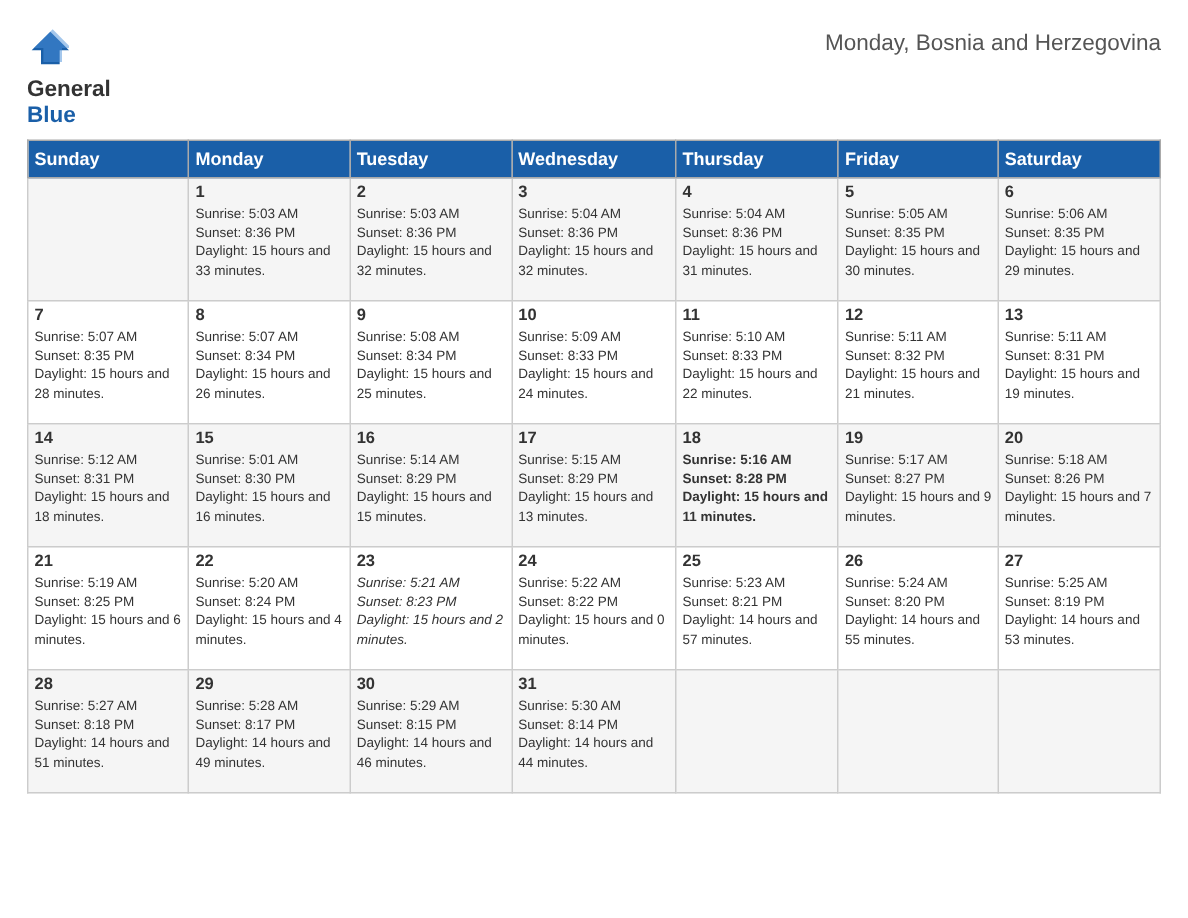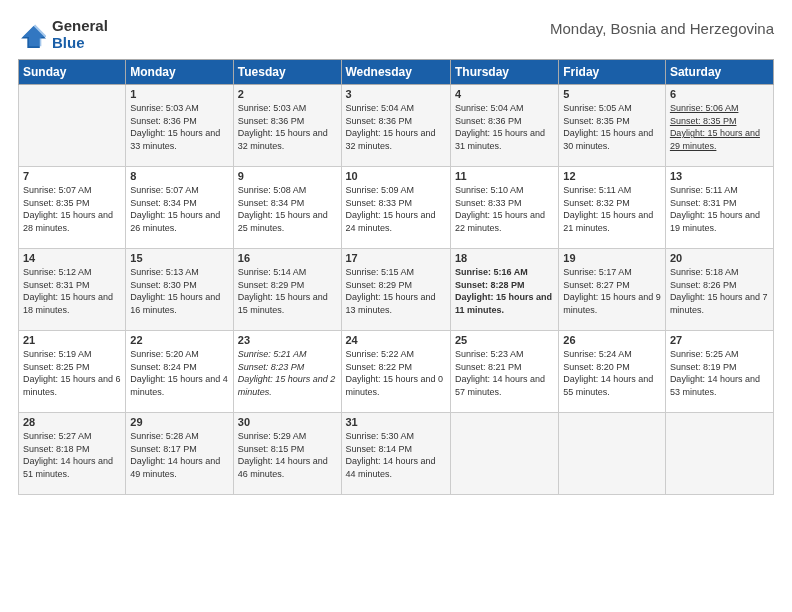--- a/index.html
+++ b/index.html
@@ -15,22 +15,23 @@
       padding: 18px 18px 12px 18px;
     }
     .header-top {
       display: flex;
       align-items: flex-start;
       justify-content: space-between;
       margin-bottom: 4px;
     }
     .logo {
       display: flex;
-      align-items: flex-end;
+      align-items: flex-start;
       gap: 6px;
+      flex-direction: column;
     }
     .logo-text {
       display: flex;
       flex-direction: column;
       line-height: 1.1;
     }
     .logo-general {
       font-size: 15px;
       font-weight: bold;
       color: #333;
@@ -160,21 +161,21 @@
 Daylight: 15 hours and 31 minutes.</div>
           </td>
           <td>
             <span class="day-num">5</span>
             <div class="cell-info" style="white-space: pre-line;">Sunrise: 5:05 AM
 Sunset: 8:35 PM
 Daylight: 15 hours and 30 minutes.</div>
           </td>
           <td>
             <span class="day-num">6</span>
-            <div class="cell-info" style="white-space: pre-line; text-decoration: underline;">Sunrise: 5:06 AM
+            <div class="cell-info" style="white-space: pre-line;">Sunrise: 5:06 AM
 Sunset: 8:35 PM
 Daylight: 15 hours and 29 minutes.</div>
           </td>
         </tr>
         <tr>
           <td>
             <span class="day-num">7</span>
             <div class="cell-info" style="white-space: pre-line;">Sunrise: 5:07 AM
 Sunset: 8:35 PM
 Daylight: 15 hours and 28 minutes.</div>
@@ -218,21 +219,21 @@
         </tr>
         <tr>
           <td>
             <span class="day-num">14</span>
             <div class="cell-info" style="white-space: pre-line;">Sunrise: 5:12 AM
 Sunset: 8:31 PM
 Daylight: 15 hours and 18 minutes.</div>
           </td>
           <td>
             <span class="day-num">15</span>
-            <div class="cell-info" style="white-space: pre-line;">Sunrise: 5:13 AM
+            <div class="cell-info" style="white-space: pre-line;">Sunrise: 5:01 AM
 Sunset: 8:30 PM
 Daylight: 15 hours and 16 minutes.</div>
           </td>
           <td>
             <span class="day-num">16</span>
             <div class="cell-info" style="white-space: pre-line;">Sunrise: 5:14 AM
 Sunset: 8:29 PM
 Daylight: 15 hours and 15 minutes.</div>
           </td>
           <td>

